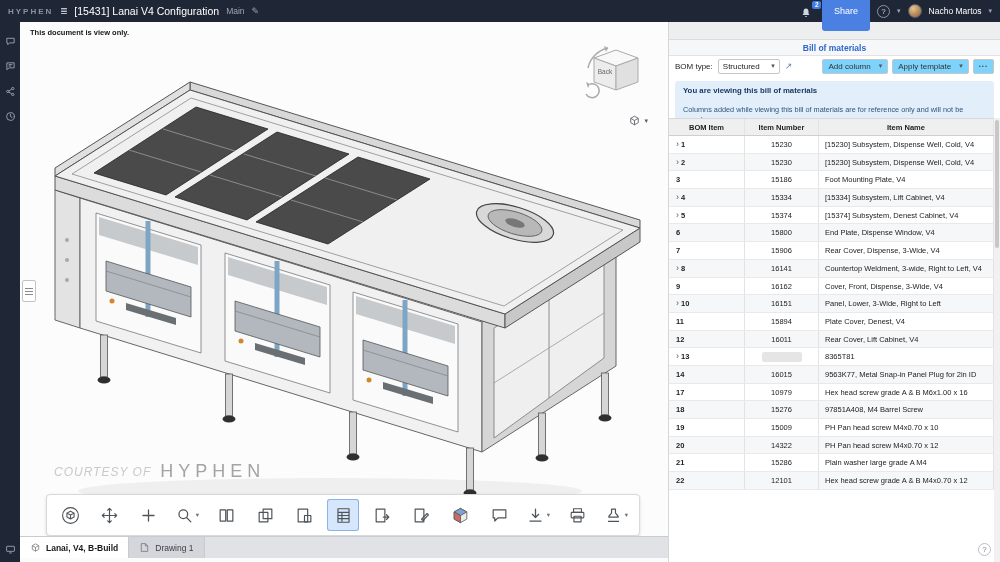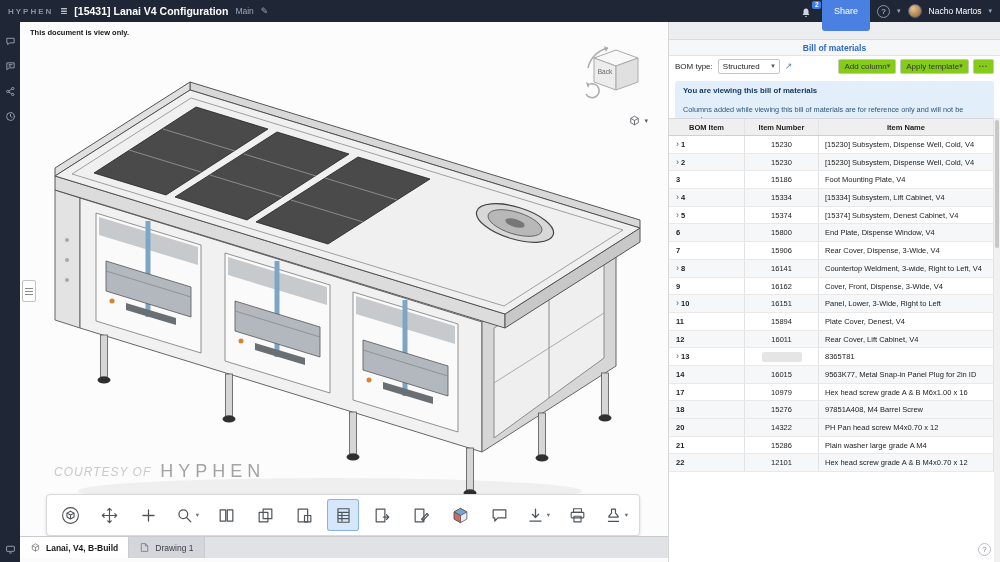--- a/index.html
+++ b/index.html
@@ -4,21 +4,21 @@
 <style>
   *{box-sizing:border-box;margin:0;padding:0}
   body{font-family:"Liberation Sans",sans-serif;background:#888}
   .app{position:relative;width:1000px;height:562px;background:#fbfbfb;overflow:hidden}
 
   
   .topbar{position:absolute;left:0;top:0;width:1000px;height:22px;background:#1f2736;
           display:flex;align-items:center;gap:7px;padding:0 8px;z-index:30}
   .logo{font-size:8px;font-weight:bold;letter-spacing:2px;color:#8892a6}
   .hamburger{font-size:12px;color:#e8ecf4;cursor:pointer;line-height:1}
-  .doc-title{font-size:10.5px;font-weight:700;color:#fff;white-space:nowrap}
+  .doc-title{font-size:10.5px;font-weight:400;color:#fff;white-space:nowrap}
   .branch{font-size:8.5px;color:#9aa6ba}
   .edit-ic{font-size:9px;color:#9aa6ba}
   .tb-spacer{flex:1}
   .notif{position:relative;width:15px;height:13px;cursor:pointer}
   .notif svg{width:12px;height:12px;color:#cdd5e2}
   .badge{position:absolute;top:-4px;right:-6px;background:#3f7ce8;color:#fff;font-size:6.5px;
          line-height:8px;padding:0 2.5px;border-radius:2px;font-weight:700}
   .share{background:#4b80e3;color:#fff;border:none;border-radius:3px;font-size:9px;
          padding:15px 12px;cursor:pointer}
   .help-btn{width:13px;height:13px;border:1px solid #8b95a8;border-radius:50%;color:#cfd6e2;
@@ -76,21 +76,21 @@
   .bom-title{height:16px;background:#f6f7f8;border-bottom:1px solid #e3e3e3;display:flex;
              align-items:center;justify-content:center;font-size:8.5px;color:#2c67cd;font-weight:600}
   .bom-controls{height:20px;display:flex;align-items:center;padding:0 6px;gap:5px;background:#fff}
   .ctl-label{font-size:8px;color:#1d1d1d;white-space:nowrap}
   .select{border:1px solid #c6c6c6;border-radius:2px;height:15px;display:flex;align-items:center;
           padding:0 4px;font-size:8px;min-width:62px;justify-content:space-between;gap:6px;
           color:#222;cursor:pointer;background:#fff}
   .openlink{color:#6b86ad;font-size:9px;cursor:pointer;line-height:1}
   .right-ctls{margin-left:auto;display:flex;gap:4px;align-items:center}
   .btn{border:1px solid #c6c6c6;border-radius:2px;height:15px;display:flex;align-items:center;
-       gap:0;padding:0 5px;font-size:8px;background:#84cc16;color:#333;cursor:pointer;white-space:nowrap}
+       gap:8px;padding:0 5px;font-size:8px;background:#7dd3fc;color:#333;cursor:pointer;white-space:nowrap}
   .btn-more{letter-spacing:1px;font-size:6px;color:#555}
   .bom-notice{margin:5px 6px;background:#e2effa;border-radius:3px;padding:5px 8px}
   .bom-notice .t{font-size:7.8px;font-weight:700;color:#173a63;margin-bottom:10px}
   .bom-notice .b{font-size:7.3px;color:#2f5579;line-height:1.35}
 
   .bom-table{position:absolute;left:0;right:6px;top:96px;bottom:0;overflow:hidden;
              border-top:1px solid #d8d8d8}
   .bom-hrow{display:flex;height:17px;background:#efefef;border-bottom:1px solid #cfcfcf}
   .bom-row{display:flex;height:17.7px;border-bottom:1px solid #e9e9e9;background:#fff;cursor:pointer}
   .bom-row.alt{background:#f6f7f8}
@@ -580,20 +580,25 @@
           <div class="bom-row">
             <div class="cell c0"><span class="itemno">17</span></div>
             <div class="cell c1">10979</div>
             <div class="cell c2">Hex head screw grade A &amp; B M6x1.00 x 16</div>
           </div>
           <div class="bom-row alt">
             <div class="cell c0"><span class="itemno">18</span></div>
             <div class="cell c1">15276</div>
             <div class="cell c2">97851A408, M4 Barrel Screw</div>
           </div>
+          <div class="bom-row">
+            <div class="cell c0"><span class="itemno">19</span></div>
+            <div class="cell c1">15009</div>
+            <div class="cell c2">PH Pan head screw M4x0.70 x 10</div>
+          </div>
           <div class="bom-row alt">
             <div class="cell c0"><span class="itemno">20</span></div>
             <div class="cell c1">14322</div>
             <div class="cell c2">PH Pan head screw M4x0.70 x 12</div>
           </div>
           <div class="bom-row">
             <div class="cell c0"><span class="itemno">21</span></div>
             <div class="cell c1">15286</div>
             <div class="cell c2">Plain washer large grade A M4</div>
           </div>

